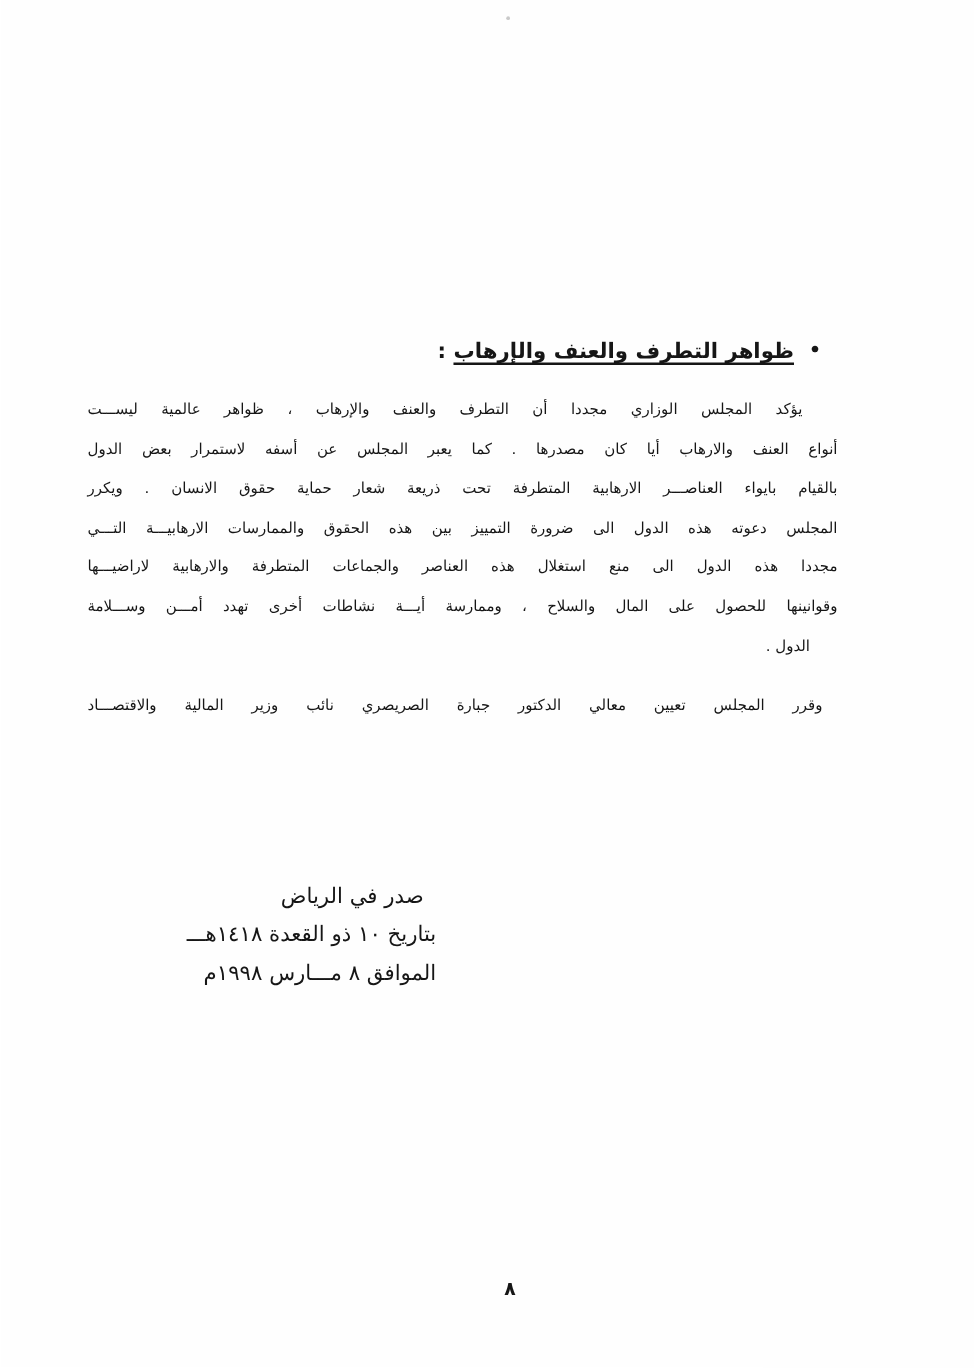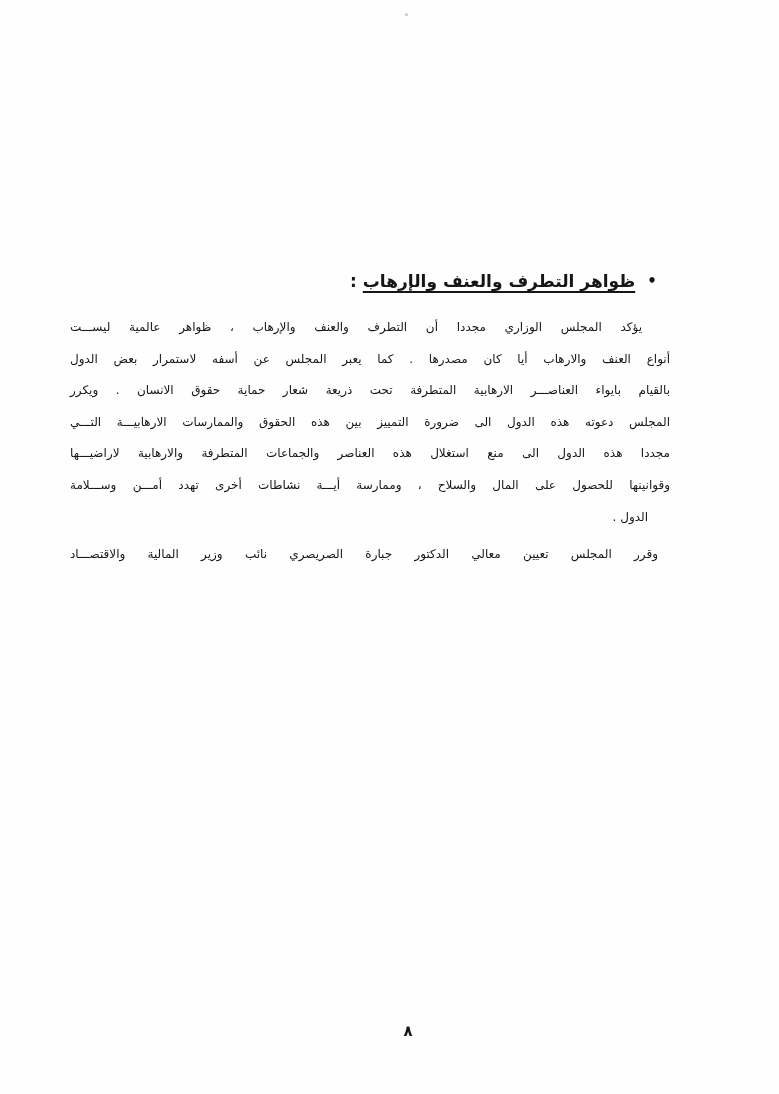--- a/index.html
+++ b/index.html
@@ -71,21 +71,21 @@
     padding-right: 12px;
   }
   .line.short-end {
     text-align: right;
     text-align-last: right;
     white-space: normal;
   }
   .line.short-end-1 { padding-right: 22px; }
   .line.short-end-2 { padding-right: 14px; }
   .para-2 {
-    margin-top: 6px;
+    margin-top: 16px;
   }
   
   .closing {
     position: absolute;
     top: 702px;
     right: 430px;
     width: 200px;
     font-size: 17px;
     line-height: 31.2px;
     text-align: right;
@@ -123,16 +123,21 @@
       <div class="line">المجلس دعوته هذه الدول الى ضرورة التمييز بين هذه الحقوق والممارسات الارهابيـــة التـــي</div>
       <div class="line">مجددا هذه الدول الى منع استغلال هذه العناصر والجماعات المتطرفة والارهابية لاراضيـــها</div>
       <div class="line">وقوانينها للحصول على المال والسلاح ، وممارسة أيـــة نشاطات أخرى تهدد أمـــن وســـلامة</div>
       <div class="line short-end short-end-1">الدول .</div>
     </div>
     <div class="para-2">
       <div class="line para-start-2">وقرر المجلس تعيين معالي الدكتور جبارة الصريصري نائب وزير المالية والاقتصـــاد</div>
     </div>
   </div>
 
+  <div class="closing">
+    <div class="closing-line-city">صدر في الرياض</div>
+    <div>بتاريخ ١٠ ذو القعدة ١٤١٨هـــ</div>
+    <div>الموافق ٨ مـــارس ١٩٩٨م</div>
+  </div>
 
   <div class="page-number">٨</div>
 
 </div>
 
 </body></html>

